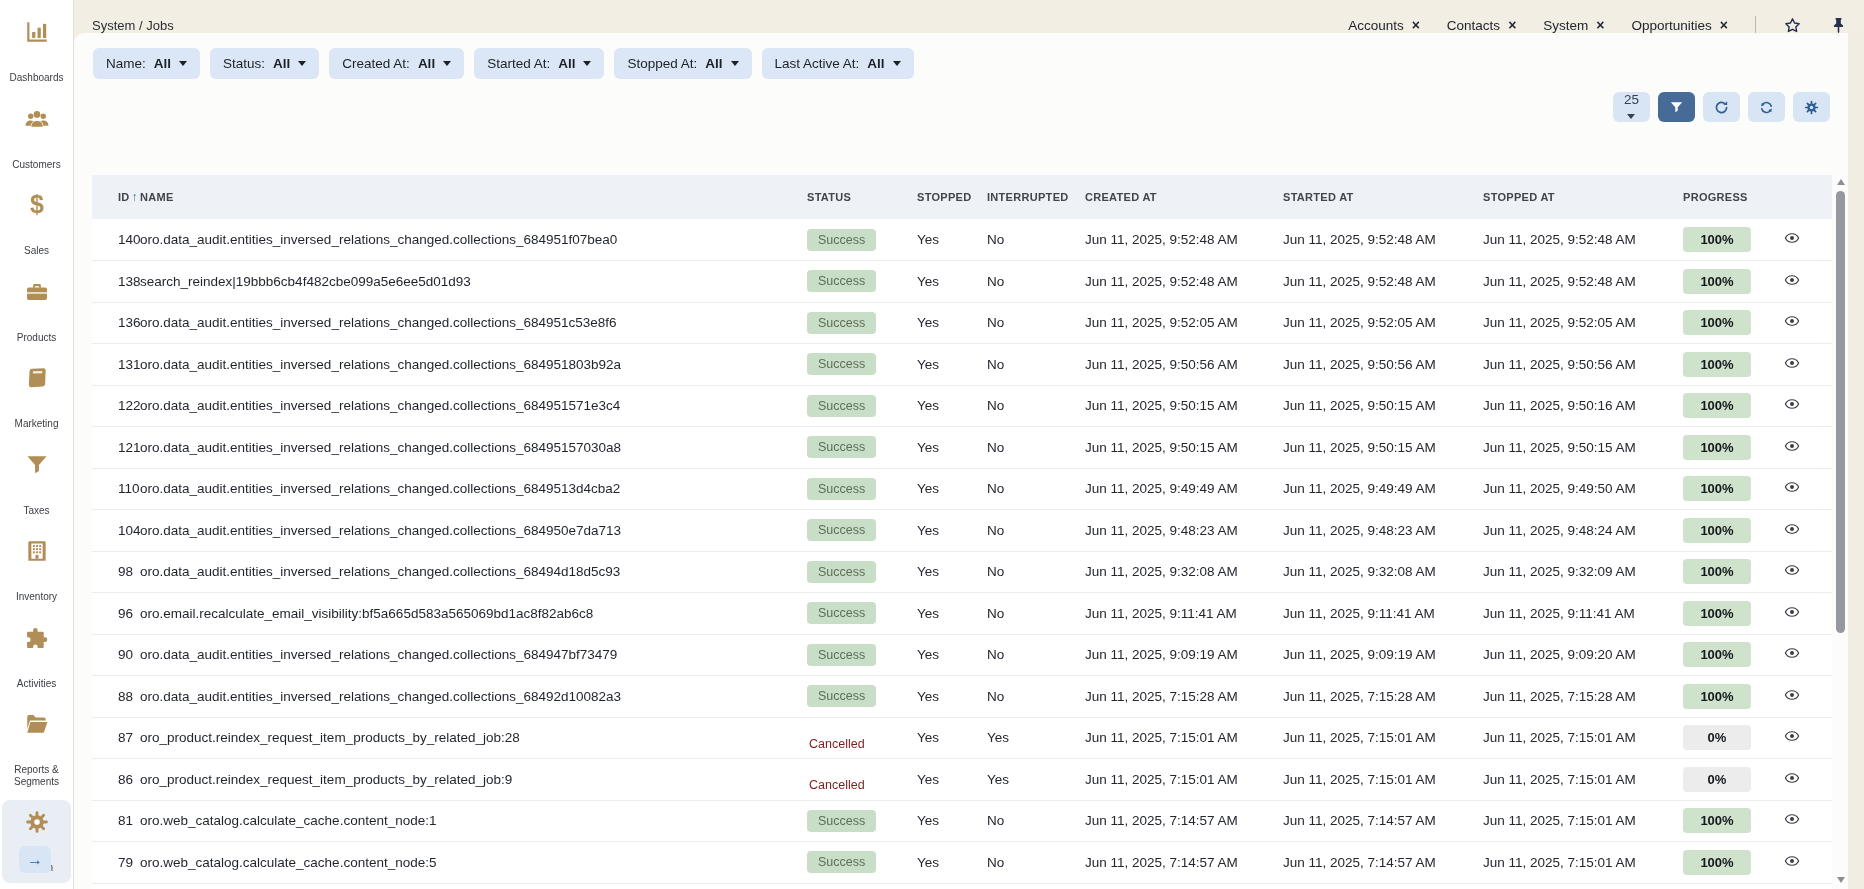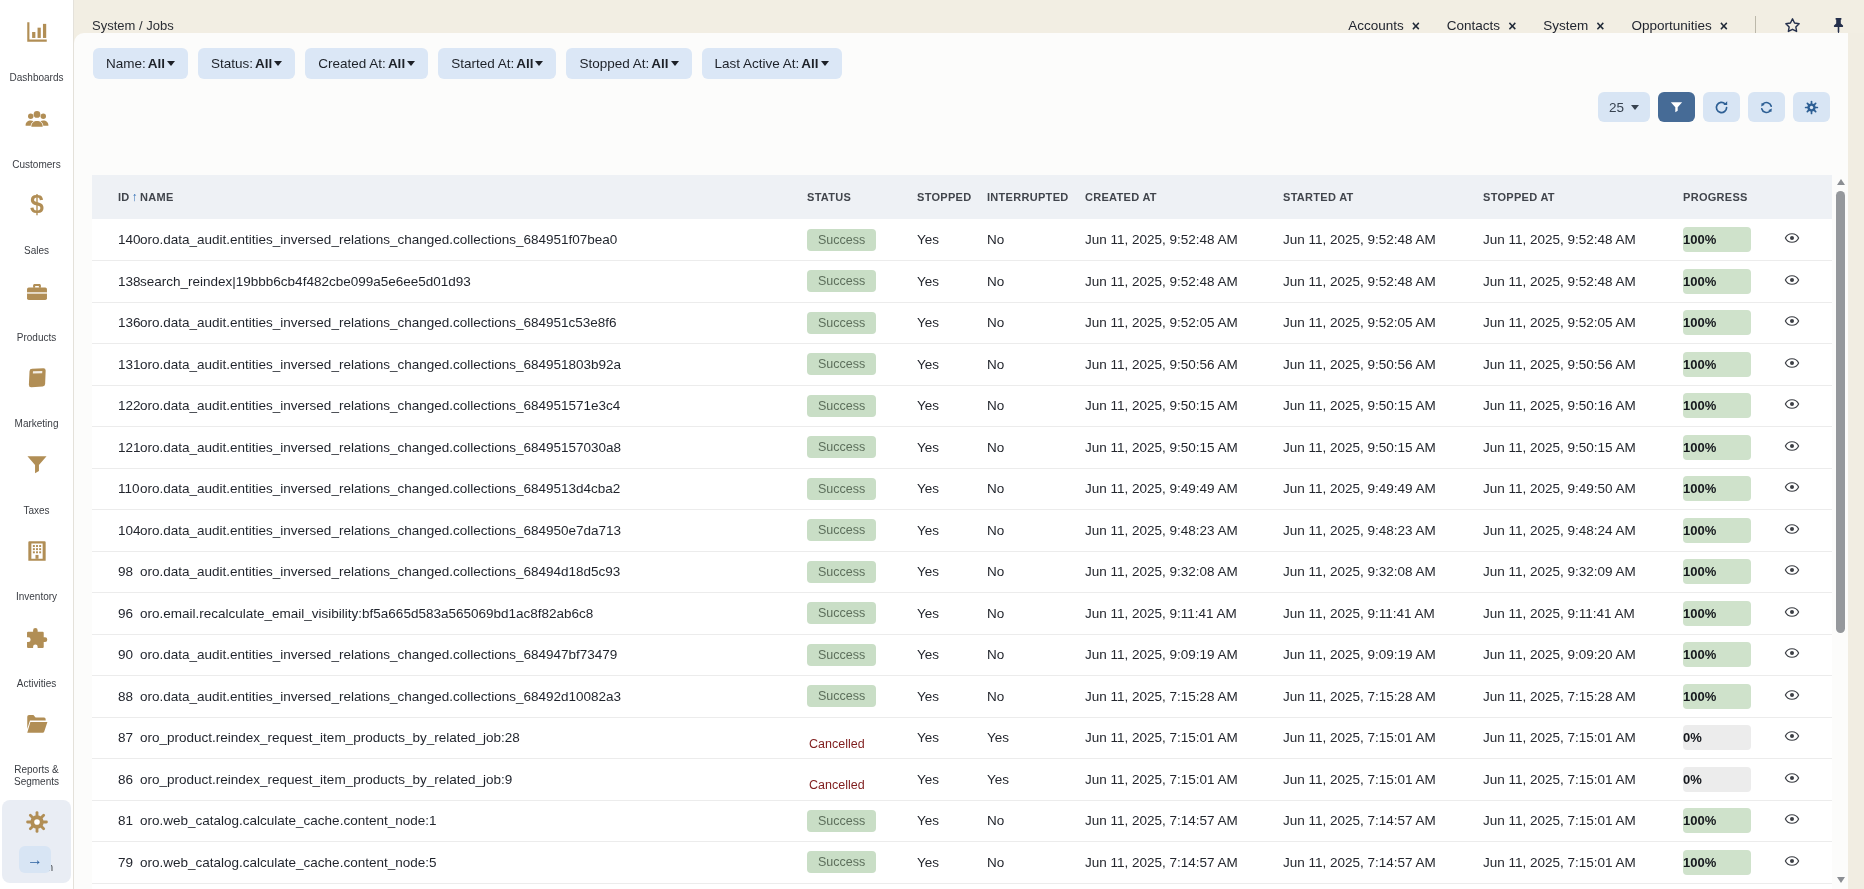--- a/index.html
+++ b/index.html
@@ -16,54 +16,54 @@
   .side-item.active { background:#e9edf4; border-radius:8px; }
   .expand-btn { position:absolute; left:19px; bottom:16px; width:32px; height:27px;
     background:#d8e5f4; border-radius:6px; color:#2d62a0; font-size:16px; font-weight:bold;
     display:flex; align-items:center; justify-content:center; cursor:pointer; }
 
   
   .topbar { position:absolute; left:74px; top:0; right:0; height:50px; background:#f2eee3;
     display:flex; align-items:center; padding:0 16px 0 18px; }
   .breadcrumb { font-size:13px; color:#2a2d34; cursor:pointer; }
   .topbar-right { margin-left:auto; display:flex; align-items:center; gap:27px; }
-  .pinned-tab { display:flex; align-items:flex-end; gap:8px; font-size:13.5px; color:#222630; cursor:pointer; }
+  .pinned-tab { display:flex; align-items:center; gap:8px; font-size:13.5px; color:#222630; cursor:pointer; }
   .pinned-tab .x { font-weight:bold; font-size:14px; line-height:1; color:#1f2836; }
   .tb-divider { width:1px; height:18px; background:#bcb8aa; }
   .tb-icon { width:19px; height:19px; color:#25304c; display:flex; cursor:pointer; }
   .tb-icon svg { width:100%; height:100%; }
 
   
   .main { position:absolute; left:74px; top:33px; right:16px; bottom:0;
     background:#fcfcfb; border-top-left-radius:10px; }
   .page-head { display:flex; align-items:center; gap:18px; padding:17px 0 0 19px; }
   .page-title { font-size:24px; font-weight:bold; color:#14161b; display:flex; align-items:center; gap:9px; }
   .caret { width:0; height:0; border-left:5px solid transparent; border-right:5px solid transparent;
     border-top:6px solid #1d2026; display:inline-block; }
   .caret.sm { border-left-width:4px; border-right-width:4px; border-top-width:5px; }
   .options-link { color:#2e6db5; font-size:14px; cursor:pointer; }
 
   .filters { display:flex; gap:10px; padding:15px 0 0 19px; }
   .chip { background:#dbe7f6; border-radius:6px; padding:8px 13px; font-size:13.5px; color:#1d2128;
-    display:flex; align-items:center; gap:2px; cursor:pointer; }
+    display:flex; align-items:center; gap:8px; cursor:pointer; }
   .chip b { font-weight:bold; }
 
   .toolbar { position:relative; height:46px; margin-top:7px; }
   .pager { position:absolute; left:50%; top:8px; transform:translateX(-56%);
     display:flex; align-items:center; gap:11px; font-size:14px; color:#23262c; }
   .pg-chev { width:13px; height:13px; display:flex; }
   .pg-chev svg { width:100%; height:100%; }
   .pg-chev.disabled { color:#c9cdd3; }
   .pg-chev.enabled { color:#2b2f36; }
   .page-input { width:40px; height:27px; border:1px solid #c8cdd4; border-radius:6px; background:#fff;
     text-align:center; font-size:14px; color:#23262c; font-family:inherit; }
   .pager .total { margin-left:8px; }
   .controls { position:absolute; right:18px; top:6px; display:flex; gap:8px; align-items:center; }
   .size-chip { background:#d8e5f4; border-radius:6px; height:30px; padding:0 11px; font-size:13.5px;
-    color:#37424f; display:flex; align-items:center; gap:7px; cursor:pointer; }
+    color:#37424f; display:flex; align-items:center; gap:7px; cursor:pointer;flex-direction:column; }
   .size-chip .caret { border-top-color:#37424f; }
   .gbtn { width:37px; height:30px; border-radius:6px; background:#d8e5f4; color:#2d5f94;
     display:flex; align-items:center; justify-content:center; cursor:pointer; }
   .gbtn svg { width:17px; height:17px; }
   .gbtn.primary { background:#466b96; color:#fff; }
 
   
   .grid { position:absolute; left:18px; right:0; top:142px; bottom:0; }
   .grid-inner { position:absolute; left:0; top:0; right:16px; bottom:0; overflow:hidden; }
   table { width:100%; border-collapse:collapse; table-layout:fixed; background:#fff; }
@@ -79,21 +79,21 @@
   .sort-arrow { color:#2e6db5; font-size:12px; margin-left:2px; }
   tbody td { height:41.5px; border-bottom:1px solid #ececec; font-size:13.5px; color:#24272e;
     padding:0 6px 0 14px; white-space:nowrap; overflow:hidden; }
   tbody tr { cursor:pointer; }
   td.c-id { padding-left:26px; color:#23262e; }
   td.c-name { padding-left:0; color:#1f232b; }
   td.c-status { padding-left:24px; }
   .badge { display:inline-block; border-radius:4px; padding:4px 11px; font-size:12.5px; }
   .badge[data-v="Success"] { background:#c9dec6; color:#5d6f5c; }
   .badge[data-v="Cancelled"] { background:transparent; color:#7f1d1d; padding:4px 2px;margin-top:12px; }
-  .progress { display:inline-block; width:68px; border-radius:4px; padding:5px 0; 
+  .progress { display:inline-block; width:68px; border-radius:4px; padding:5px 0; text-align:center;
     font-size:13px; font-weight:bold; color:#15181d; }
   .progress[data-v="100%"] { background:#cfe2cb; }
   .progress[data-v="0%"] { background:#ececec; }
   td.c-actions { padding-left:10px; }
   .eye { color:#3b3e44; display:inline-flex; width:16px; height:16px; cursor:pointer; }
   .eye svg { width:100%; height:100%; }
 
   
   .vscroll { position:absolute; right:0; top:0; bottom:0; width:14px; }
   .vs-arrow { position:absolute; left:3px; width:0; height:0;

